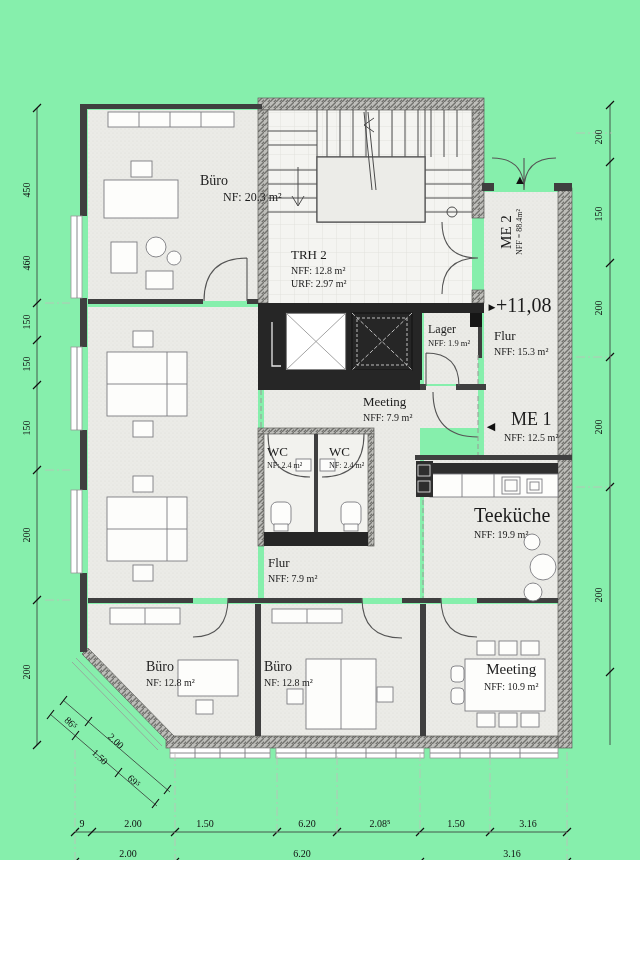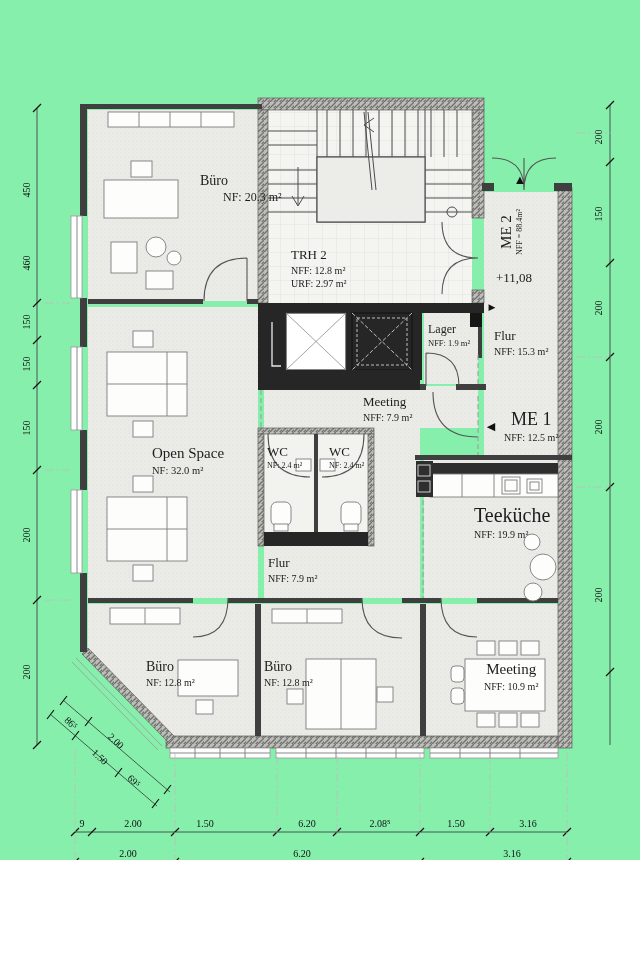--- a/index.html
+++ b/index.html
@@ -279,38 +279,34 @@
   <div class="lbl" style="left:428px; top:322px;">
     <div class="rn" style="font-size:12px;">Lager</div>
     <div class="ra" style="font-size:8.5px;">NFF: 1.9 m²</div>
   </div>
 
   <div class="lbl" style="left:494px; top:328px;">
     <div class="rn">Flur</div>
     <div class="ra">NFF: 15.3 m²</div>
   </div>
 
-  <div class="lbl" style="left:496px; top:270px; font-size:13px;">+11,08</div>
+  <div class="lbl" style="left:496px; top:292px; font-size:20px;">+11,08</div>
   <span class="arr" style="left:492px; top:307px; font-size:9px;">▶</span>
 
   <div class="lbl" style="left:363px; top:394px;">
     <div class="rn">Meeting</div>
     <div class="ra">NFF: 7.9 m²</div>
   </div>
 
   <div class="lbl" style="left:504px; top:408px;">
     <div class="rn" style="font-size:18px;text-align:center;">ME 1</div>
     <div class="ra">NFF: 12.5 m²</div>
   </div>
   <span class="arr" style="left:491px; top:426px; font-size:11px;">◀</span>
 
-  <div class="lbl" style="left:152px; top:444px;">
-    <div class="rn" style="font-size:15px;">Open Space</div>
-    <div class="ra" style="font-size:10.5px;">NF: 32.0 m²</div>
-  </div>
 
   <div class="lbl" style="left:267px; top:444px;">
     <div class="rn">WC</div>
     <div class="ra" style="font-size:8px;">NF: 2.4 m²</div>
   </div>
 
   <div class="lbl" style="left:329px; top:444px;">
     <div class="rn">WC</div>
     <div class="ra" style="font-size:8px;">NF: 2.4 m²</div>
   </div>

